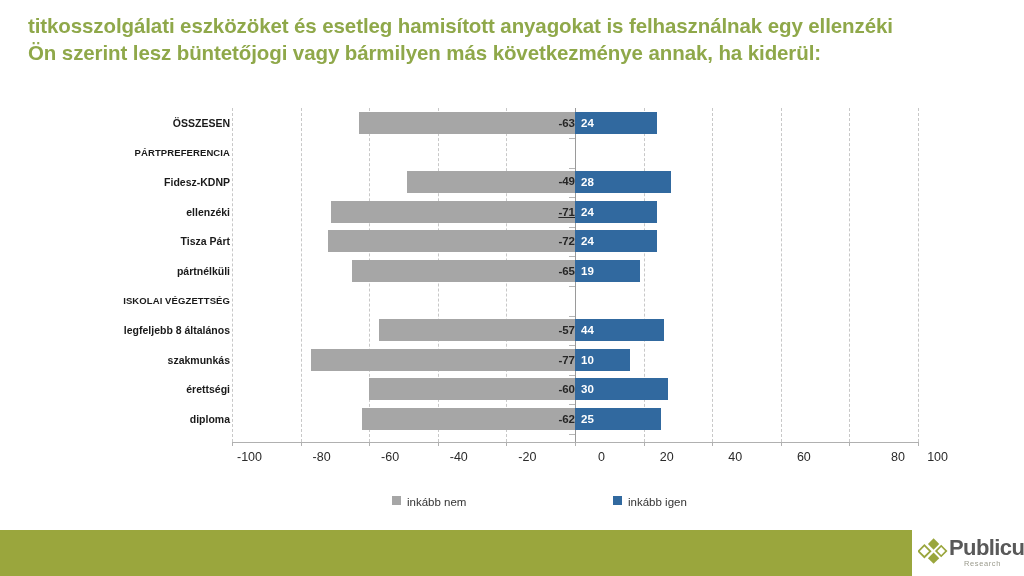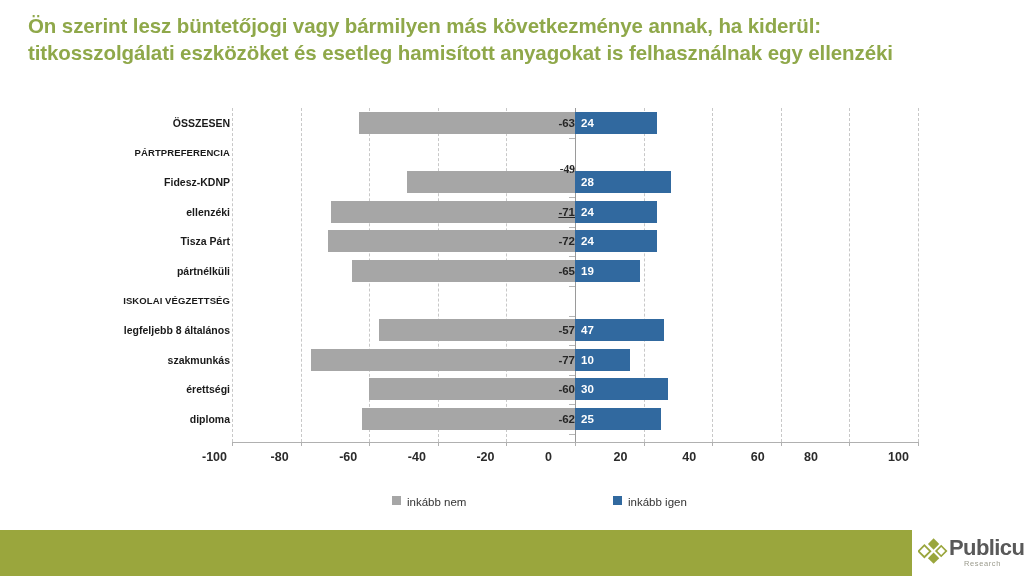--- a/index.html
+++ b/index.html
@@ -79,22 +79,22 @@
     top: 338px;
     width: 0;
     height: 4px;
     border-left: 1px solid #b0b0b0;
   }
   .xtick-label {
     position: absolute;
     top: 346px;
     font-size: 12.5px;
     color: #2b2b2b;
-    font-weight: bold;
-    text-align: left;
+    font-weight: normal;
+    text-align: right;
     width: 60px;
     margin-left: -30px;
   }
 
   
   .cat-tick {
     position: absolute;
     left: 569px;
     width: 6px;
     height: 0;
@@ -214,22 +214,22 @@
     top: 27px;
     font-size: 7.5px;
     color: #9b9b8d;
     letter-spacing: 0.6px;
   }
 </style>
 </head>
 <body>
 
 <div id="title-block">
+  <div class="tline">titkosszolgálati eszközöket és esetleg hamisított anyagokat is felhasználnak egy ellenzéki</div>
   <div class="tline">Ön szerint lesz büntetőjogi vagy bármilyen más következménye annak, ha kiderül:</div>
-  <div class="tline">titkosszolgálati eszközöket és esetleg hamisított anyagokat is felhasználnak egy ellenzéki</div>
 </div>
 
 <div id="chart">
   <div class="plot" id="plot">
       <div class="gridline" style="left: 232px;"></div>
       <div class="axis-tick" style="left: 232px;"></div>
       <div class="xtick-label" style="left: 232px;">-100</div>
       <div class="gridline" style="left: 300.6px;"></div>
       <div class="axis-tick" style="left: 300.6px;"></div>
       <div class="xtick-label" style="left: 300.6px;">-80</div>
@@ -249,37 +249,37 @@
       <div class="axis-tick" style="left: 643.6px;"></div>
       <div class="xtick-label" style="left: 643.6px;">20</div>
       <div class="gridline" style="left: 712.2px;"></div>
       <div class="axis-tick" style="left: 712.2px;"></div>
       <div class="xtick-label" style="left: 712.2px;">40</div>
       <div class="gridline" style="left: 780.8px;"></div>
       <div class="axis-tick" style="left: 780.8px;"></div>
       <div class="xtick-label" style="left: 780.8px;">60</div>
       <div class="gridline" style="left: 849.4px;"></div>
       <div class="axis-tick" style="left: 849.4px;"></div>
-      <div class="xtick-label" style="left: 834px;">80</div>
+      <div class="xtick-label" style="left: 875px;">80</div>
       <div class="gridline" style="left: 918px;"></div>
       <div class="axis-tick" style="left: 918px;"></div>
       <div class="xtick-label" style="left: 918px;">100</div>
       <div class="axisline"></div>
       <div class="row-label" style="top: 13px;">ÖSSZESEN</div>
       <div class="cat-tick" style="top: 34px;"></div>
       <div class="bar-neg" style="top: 8px; left: 358.91px; width: 216.09px;"></div>
       <div class="lbl-neg" style="top: 8px; left: 515px; width: 60px;">-63</div>
       <div class="bar-pos" style="top: 8px; left: 575px; width: 82.32px;"></div>
       <div class="lbl-pos" style="top: 8px; left: 575px; width: 50px;">24</div>
       <div class="row-label heading" style="top: 42.6px;">PÁRTPREFERENCIA</div>
       <div class="cat-tick" style="top: 63.6px;"></div>
       <div class="row-label" style="top: 72.2px;">Fidesz-KDNP</div>
       <div class="cat-tick" style="top: 93.2px;"></div>
       <div class="bar-neg" style="top: 67.2px; left: 406.93px; width: 168.07px;"></div>
-      <div class="lbl-neg" style="top: 54px; left: 515px; width: 60px; font-family: Liberation Serif, serif;">-49</div>
+      <div class="lbl-neg" style="top: 66px; left: 515px; width: 60px;">-49</div>
       <div class="bar-pos" style="top: 67.2px; left: 575px; width: 96.04px;"></div>
       <div class="lbl-pos" style="top: 67.2px; left: 575px; width: 50px;">28</div>
       <div class="row-label" style="top: 101.8px;">ellenzéki</div>
       <div class="cat-tick" style="top: 122.8px;"></div>
       <div class="bar-neg" style="top: 96.8px; left: 331.47px; width: 243.53px;"></div>
       <div class="lbl-neg" style="top: 96.8px; left: 515px; width: 60px; text-decoration: underline;">-71</div>
       <div class="bar-pos" style="top: 96.8px; left: 575px; width: 82.32px;"></div>
       <div class="lbl-pos" style="top: 96.8px; left: 575px; width: 50px;">24</div>
       <div class="row-label" style="top: 131.4px;">Tisza Párt</div>
       <div class="cat-tick" style="top: 152.4px;"></div>
@@ -293,21 +293,21 @@
       <div class="lbl-neg" style="top: 156px; left: 515px; width: 60px;">-65</div>
       <div class="bar-pos" style="top: 156px; left: 575px; width: 65.17px;"></div>
       <div class="lbl-pos" style="top: 156px; left: 575px; width: 50px;">19</div>
       <div class="row-label heading" style="top: 190.6px;">ISKOLAI VÉGZETTSÉG</div>
       <div class="cat-tick" style="top: 211.6px;"></div>
       <div class="row-label" style="top: 220.2px;">legfeljebb 8 általános</div>
       <div class="cat-tick" style="top: 241.2px;"></div>
       <div class="bar-neg" style="top: 215.2px; left: 379.49px; width: 195.51px;"></div>
       <div class="lbl-neg" style="top: 215.2px; left: 515px; width: 60px;">-57</div>
       <div class="bar-pos" style="top: 215.2px; left: 575px; width: 89.18px;"></div>
-      <div class="lbl-pos" style="top: 215.2px; left: 575px; width: 50px;">47</div>
+      <div class="lbl-pos" style="top: 215.2px; left: 575px; width: 50px;">44</div>
       <div class="row-label" style="top: 249.8px;">szakmunkás</div>
       <div class="cat-tick" style="top: 270.8px;"></div>
       <div class="bar-neg" style="top: 244.8px; left: 310.89px; width: 264.11px;"></div>
       <div class="lbl-neg" style="top: 244.8px; left: 515px; width: 60px;">-77</div>
       <div class="bar-pos" style="top: 244.8px; left: 575px; width: 54.88px;"></div>
       <div class="lbl-pos" style="top: 244.8px; left: 575px; width: 50px;">10</div>
       <div class="row-label" style="top: 279.4px;">érettségi</div>
       <div class="cat-tick" style="top: 300.4px;"></div>
       <div class="bar-neg" style="top: 274.4px; left: 369.2px; width: 205.8px;"></div>
       <div class="lbl-neg" style="top: 274.4px; left: 515px; width: 60px;">-60</div>

